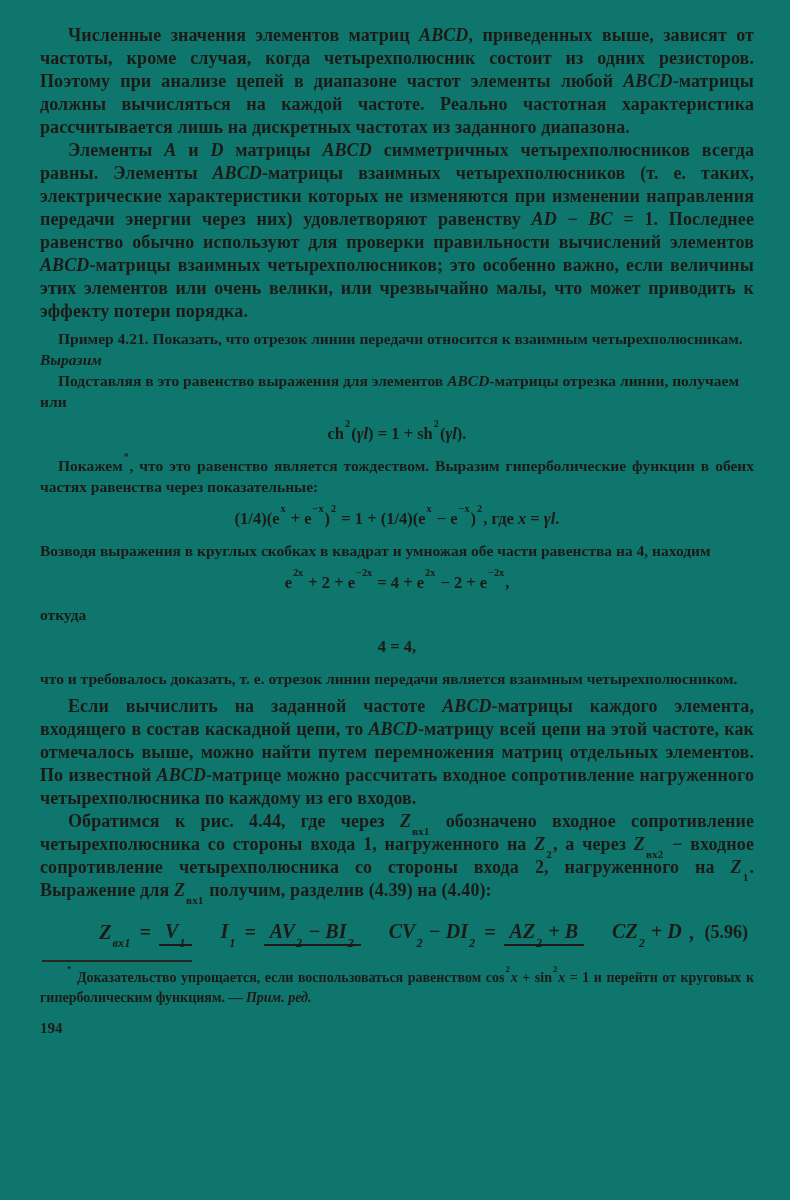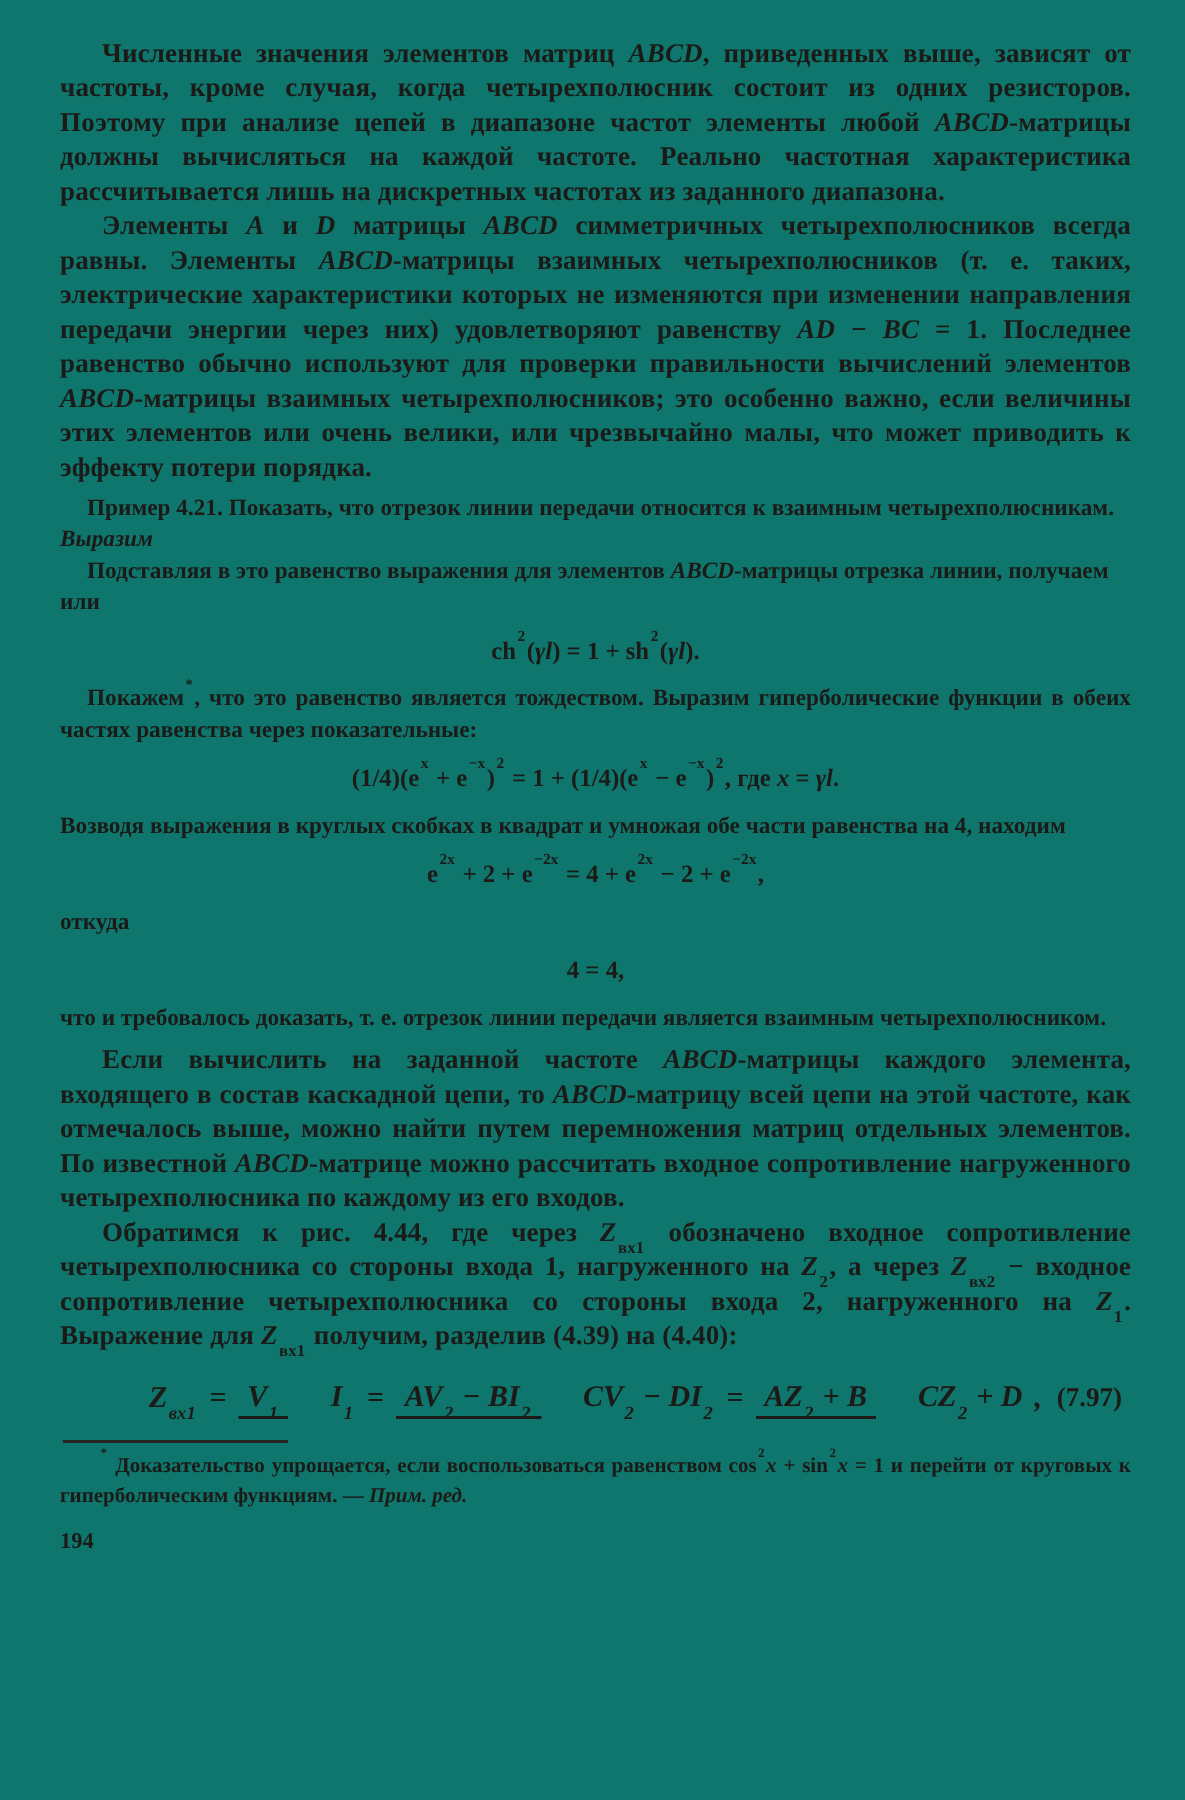--- a/index.html
+++ b/index.html
@@ -139,21 +139,21 @@
         <span class="num"><i>AV</i><sub>2</sub> − <i>BI</i><sub>2</sub></span>
         <span class="den"><i>CV</i><sub>2</sub> − <i>DI</i><sub>2</sub></span>
       </span>
       <span>=</span>
       <span class="frac">
         <span class="num"><i>AZ</i><sub>2</sub> + <i>B</i></span>
         <span class="den"><i>CZ</i><sub>2</sub> + <i>D</i></span>
       </span>
       <span>,</span>
     </span>
-    <span class="eqnum">(7.97)</span>
+    <span class="eqnum">(5.96)</span>
   </div>
 
 
   <hr class="fn-rule">
 
   <p class="fn"><sup>*</sup> Доказательство упрощается, если воспользоваться равенством cos<sup>2</sup><i>x</i> + sin<sup>2</sup><i>x</i> = 1  и перейти от круговых к гиперболическим функциям. — <i>Прим. ред.</i></p>
 
   <p class="page-number">194</p>
 
 </div>

